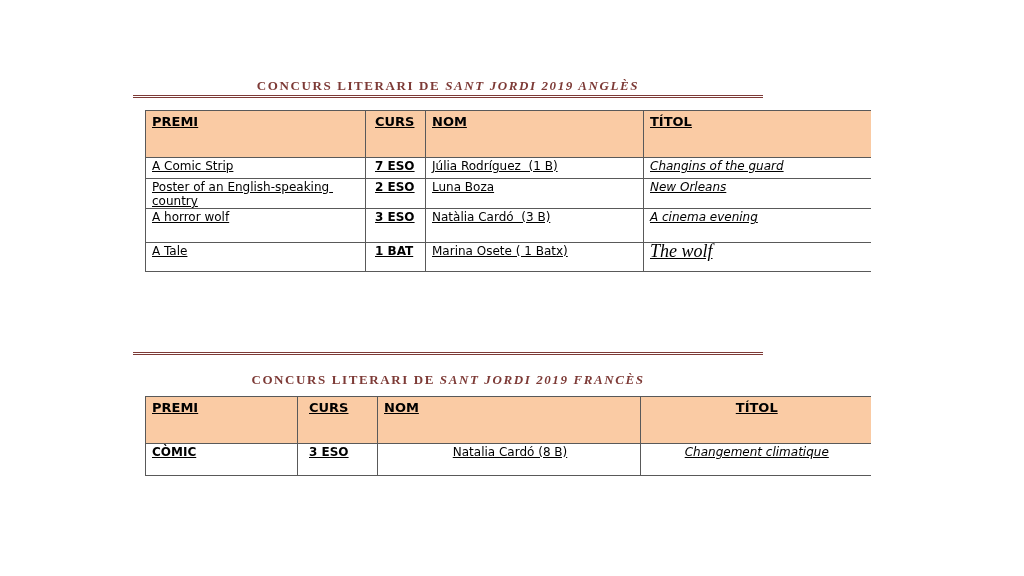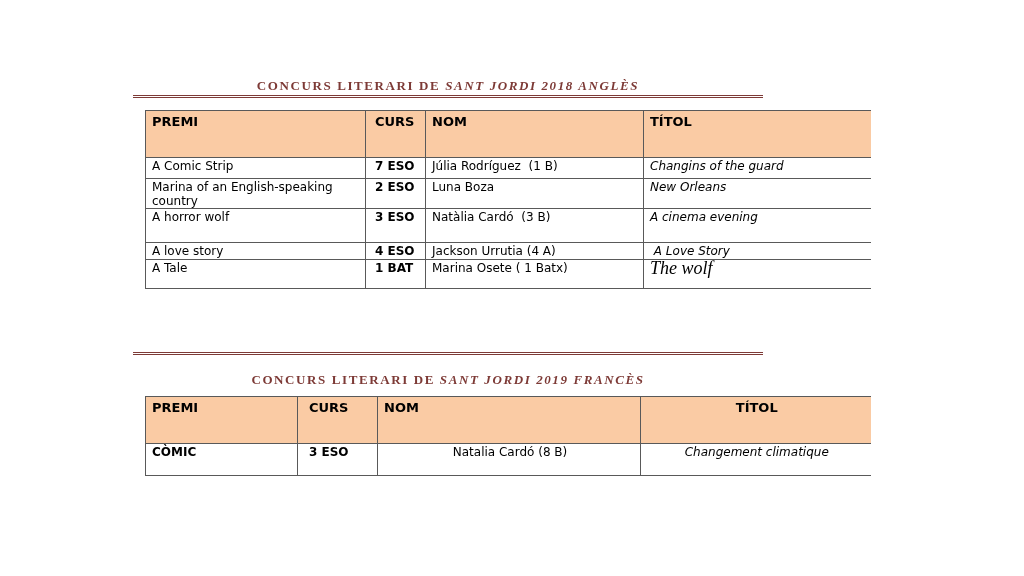--- a/index.html
+++ b/index.html
@@ -12,21 +12,21 @@
     font-family:"Liberation Serif","DejaVu Serif",serif;font-weight:bold;
     font-size:13px;letter-spacing:1.6px;color:var(--title-color,#7d3a36);
     white-space:pre-wrap;
   }
   .sec-title .emph{font-style:italic;}
   .rule{
     position:absolute;left:133px;width:630px;height:0;
     border-top:3px double var(--rule-color,#7d3a36);
   }
   table{
-    position:absolute;left:145px;border-collapse:collapse;table-layout:fixed;
+    position:absolute;left:145px;border-collapse:collapse;table-layout:fixed;text-decoration:underline;
   }
   th,td{
     border:1px solid var(--border-color,#595959);
     vertical-align:top;white-space:pre-wrap;overflow:hidden;
   }
   th:last-child,td:last-child{border-right:none;}
   th{
     background:var(--table-header-bg,#facba4);
     text-align:left;font-size:13px;font-weight:bold;
     padding:3px 4px 0 6px;
@@ -43,21 +43,21 @@
   .tbl-fr td.curs{padding-left:11px;}
   .tbl-fr th.curs-h{padding-left:11px;}
   .tbl-fr td.nom,.tbl-fr td.titol{text-align:center;}
   .tbl-fr th.titol-h{text-align:center;}
 </style>
 </head>
 <body>
 
 <div class="page">
 
-  <div class="sec-title" style="top:78px;"><span>CONCURS LITERARI DE </span><span class="emph">SANT JORDI 2018 ANGLÈS</span></div>
+  <div class="sec-title" style="top:78px;"><span>CONCURS LITERARI DE </span><span class="emph">SANT JORDI 2019 ANGLÈS</span></div>
   <div class="rule" style="top:95px;"></div>
 
   <table class="tbl-en" style="top:110px;">
     <colgroup>
       <col style="width:220px;">
         <col style="width:60px;">
         <col style="width:218px;">
         <col style="width:227px;">
     </colgroup>
     <thead>
@@ -69,36 +69,30 @@
       </tr>
     </thead>
     <tbody>
       <tr class="h21">
         <td class="premi">A Comic Strip</td>
         <td class="curs">7 ESO</td>
         <td class="nom">Júlia Rodríguez  (1 B)</td>
         <td class="titol">Changins of the guard</td>
       </tr>
       <tr class="h28">
-        <td class="premi">Marina of an English-speaking country</td>
+        <td class="premi">Poster of an English-speaking country</td>
         <td class="curs">2 ESO</td>
         <td class="nom">Luna Boza</td>
         <td class="titol">New Orleans</td>
       </tr>
       <tr class="h34">
         <td class="premi">A horror wolf</td>
         <td class="curs">3 ESO</td>
         <td class="nom">Natàlia Cardó  (3 B)</td>
         <td class="titol">A cinema evening</td>
-      </tr>
-      <tr class="h17">
-        <td class="premi">A love story</td>
-        <td class="curs">4 ESO</td>
-        <td class="nom">Jackson Urrutia (4 A)</td>
-        <td class="titol"> A Love Story</td>
       </tr>
       <tr class="h29">
         <td class="premi">A Tale</td>
         <td class="curs">1 BAT</td>
         <td class="nom">Marina Osete ( 1 Batx)</td>
         <td class="titol serif-titol">The wolf</td>
       </tr>
     </tbody>
   </table>
 

